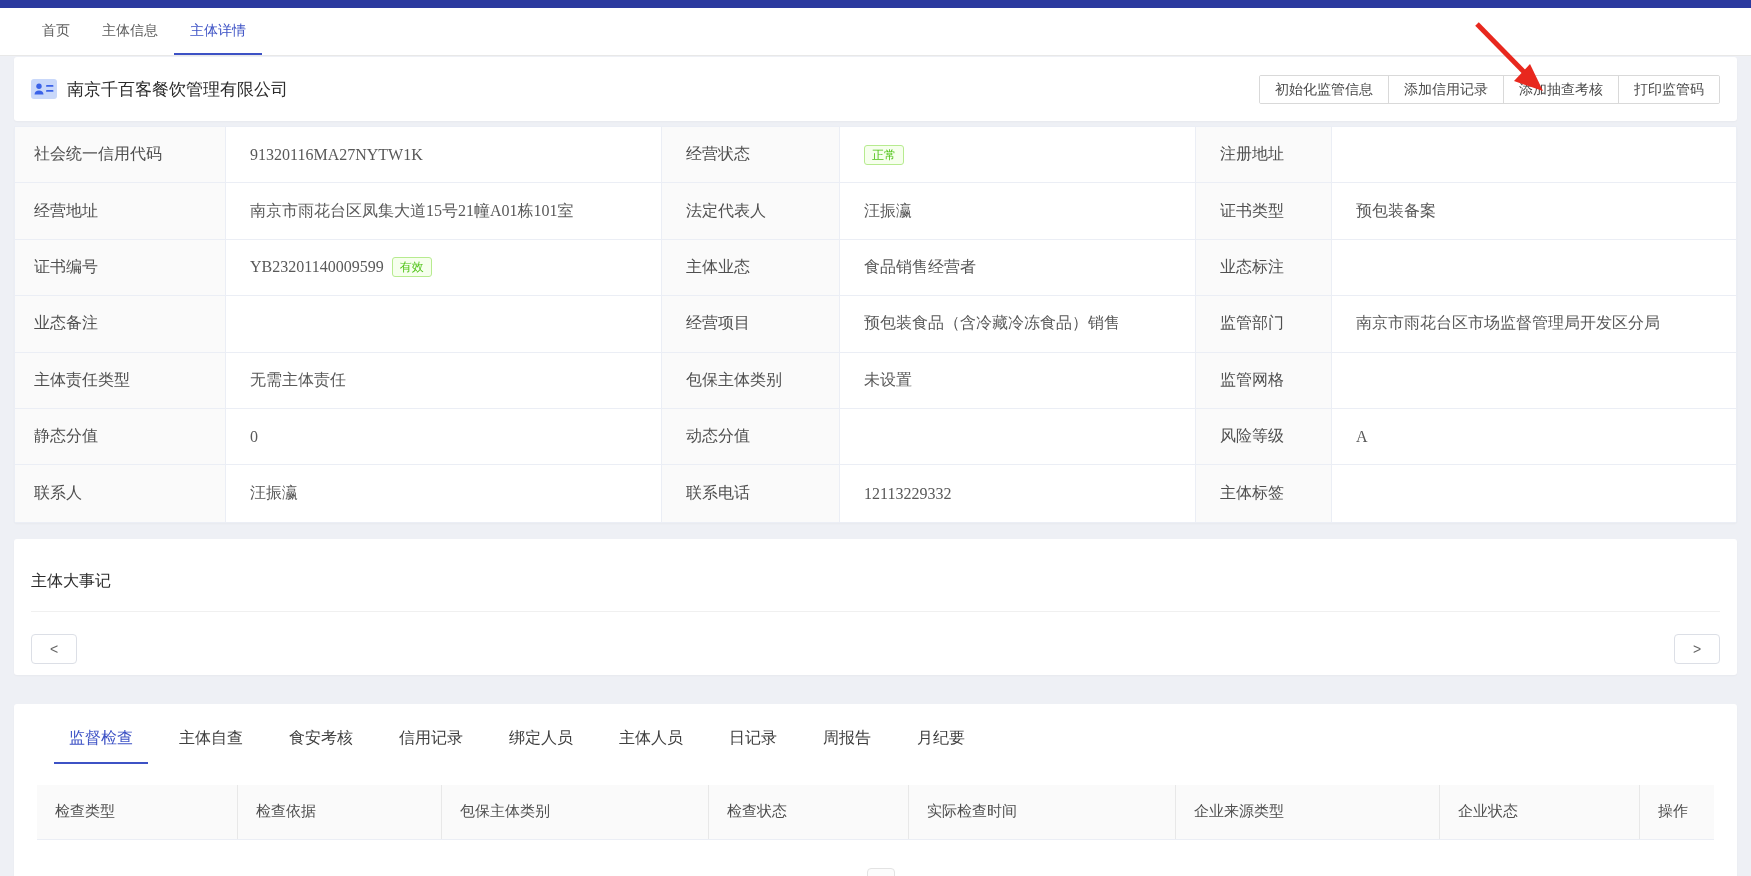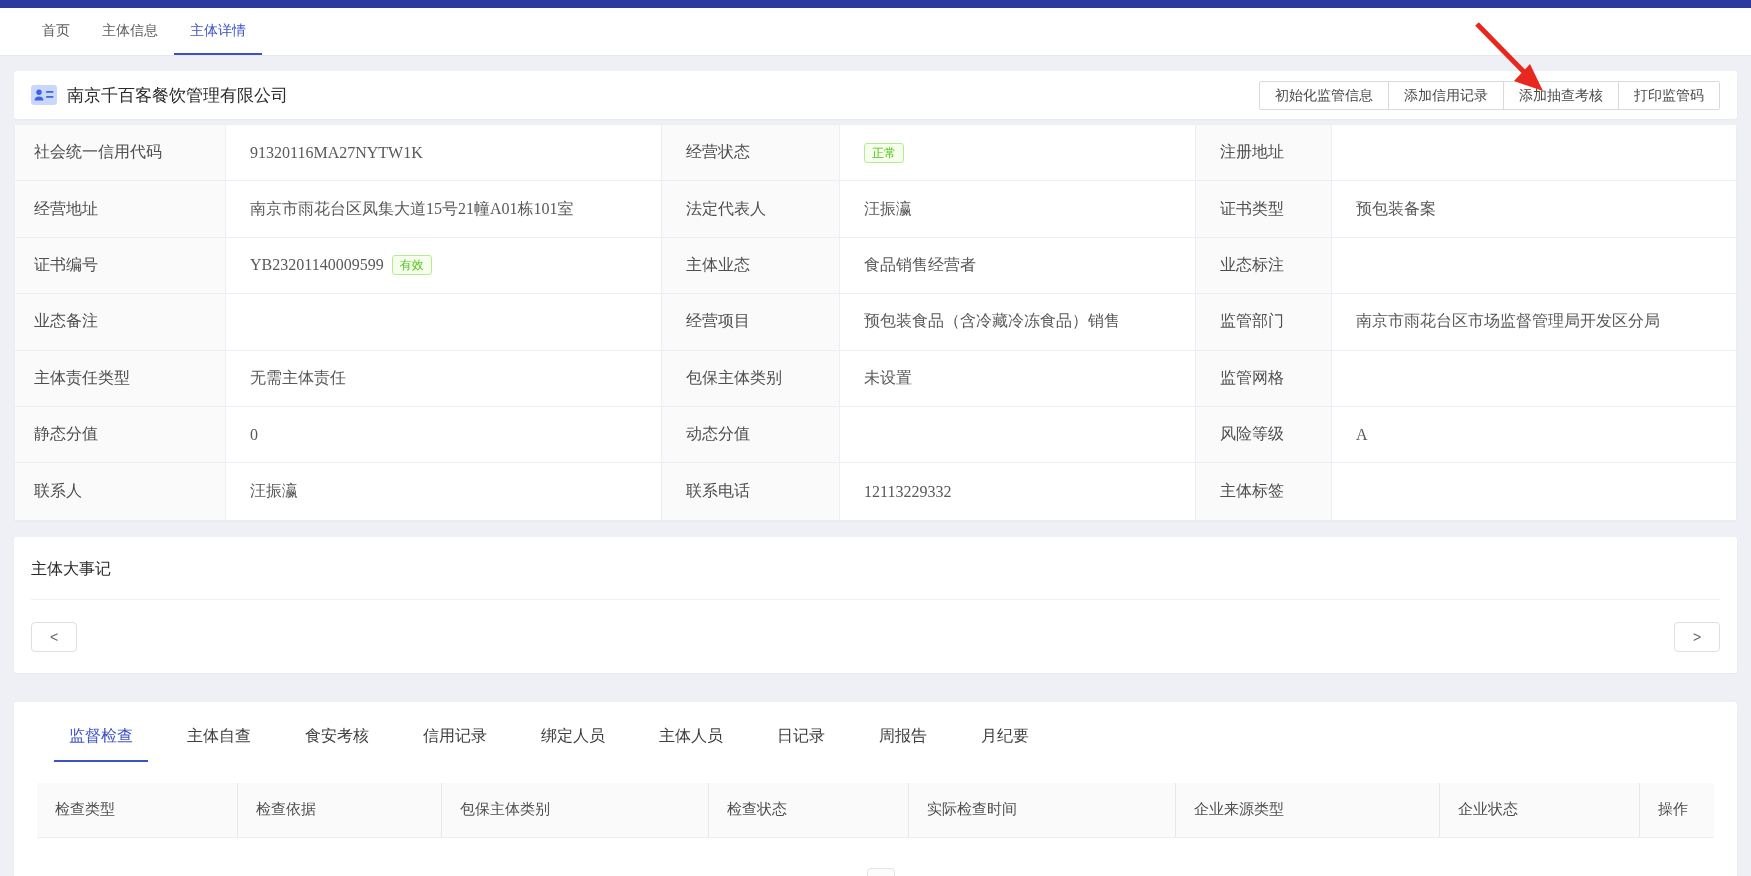--- a/index.html
+++ b/index.html
@@ -16,21 +16,21 @@
     display:flex;align-items:stretch;padding-left:26px;gap:0;
   }
   .ttab{
     display:flex;align-items:center;padding:0 16px;font-size:14px;color:#5c5c5c;
     border-bottom:2px solid transparent;cursor:pointer;box-sizing:border-box;
   }
   .ttab.active{color:#3d52c5;border-bottom-color:#3d52c5;}
   .wrap{padding:0 14px;}
   .card{background:#fff;border-radius:3px;box-shadow:0 1px 2px rgba(0,0,0,0.03);}
   
-  .company-card{margin-top:15px;height:48px;display:flex;align-items:center;padding:0 17px;}
+  .company-card{margin-top:1px;height:64px;display:flex;align-items:center;padding:0 17px;}
   .company-icon{width:26px;height:20px;margin-right:10px;flex:0 0 auto;}
   .company-name{font-size:17px;color:#2b2b2b;}
   .btn-group{
     margin-left:auto;display:flex;border:1px solid #d9d9d9;border-radius:2px;overflow:hidden;background:#fff;
   }
   .btn{
     height:27px;line-height:27px;padding:0 15px;font-size:14px;color:#4a4a4a;
     border-left:1px solid #d9d9d9;cursor:pointer;white-space:nowrap;background:#fff;
   }
   .btn:first-child{border-left:none;}
@@ -47,31 +47,31 @@
   .cell.val{background:#fff;color:#595959;}
   .cell.last{border-right:none;}
   .info-grid .row-last{border-bottom:none;}
   .tag{
     display:inline-block;font-size:12px;line-height:18px;padding:0 7px;margin-left:8px;
     color:#52c41a;background:#f6ffed;border:1px solid #b7eb8f;border-radius:3px;
   }
   .tag.no-ml{margin-left:0;}
   
   .events-card{margin-top:16px;height:136px;padding:0 17px;box-sizing:border-box;}
-  .events-title{font-size:16px;color:#2b2b2b;padding-top:22px;}
+  .events-title{font-size:16px;color:#2b2b2b;padding-top:32px;}
   .events-divider{height:1px;background:#f0f0f0;margin-top:19px;}
   .events-nav{display:flex;justify-content:space-between;margin-top:22px;}
   .nav-btn{
     width:46px;height:30px;border:1px solid #dcdfe6;border-radius:4px;background:#fff;
     display:flex;align-items:center;justify-content:center;
     font-size:14px;color:#666;cursor:pointer;box-sizing:border-box;
   }
   
   .bottom-card{margin-top:29px;min-height:200px;padding:0 23px 10px;box-sizing:border-box;}
-  .rtabs{display:flex;gap:24px;padding-left:17px;padding-top:24px;}
+  .rtabs{display:flex;gap:16px;padding-left:17px;padding-top:24px;}
   .rtab{
     font-size:16px;color:#3f3f3f;padding:0 15px 13px;border-bottom:2.5px solid transparent;cursor:pointer;
   }
   .rtab.active{color:#3d52c5;border-bottom-color:#3d52c5;}
   .rec-header{
     margin-top:21px;height:54px;background:#fafafa;
     display:grid;grid-template-columns:201px 204px 267px 200px 267px 264px 200px auto;
     border-bottom:1px solid #ebeef5;
   }
   .rec-th{

